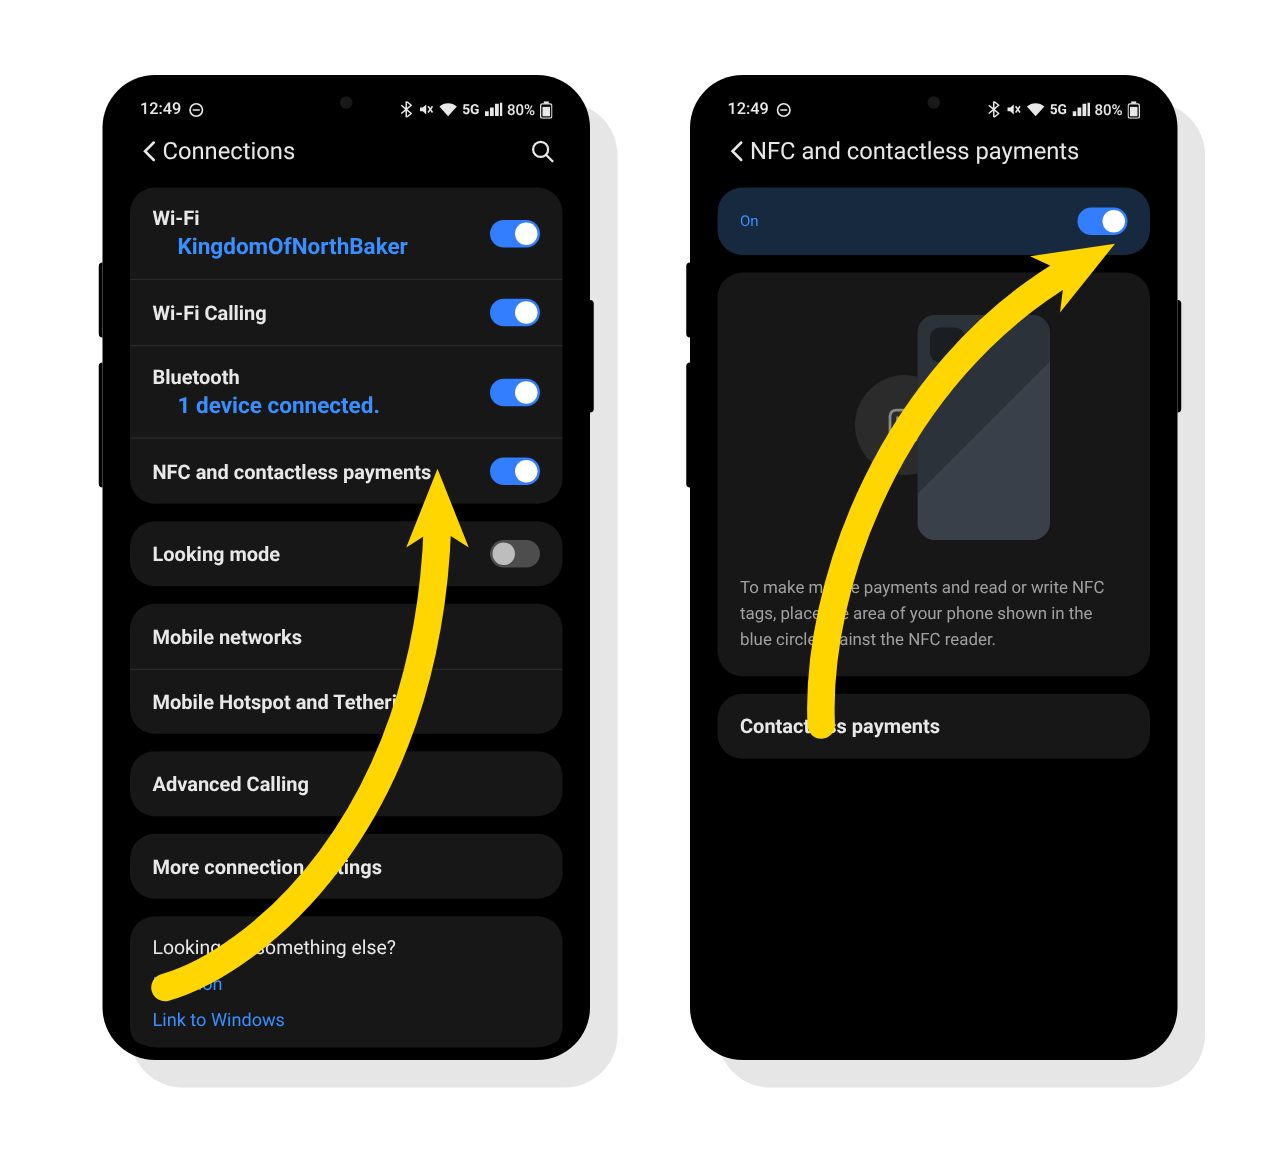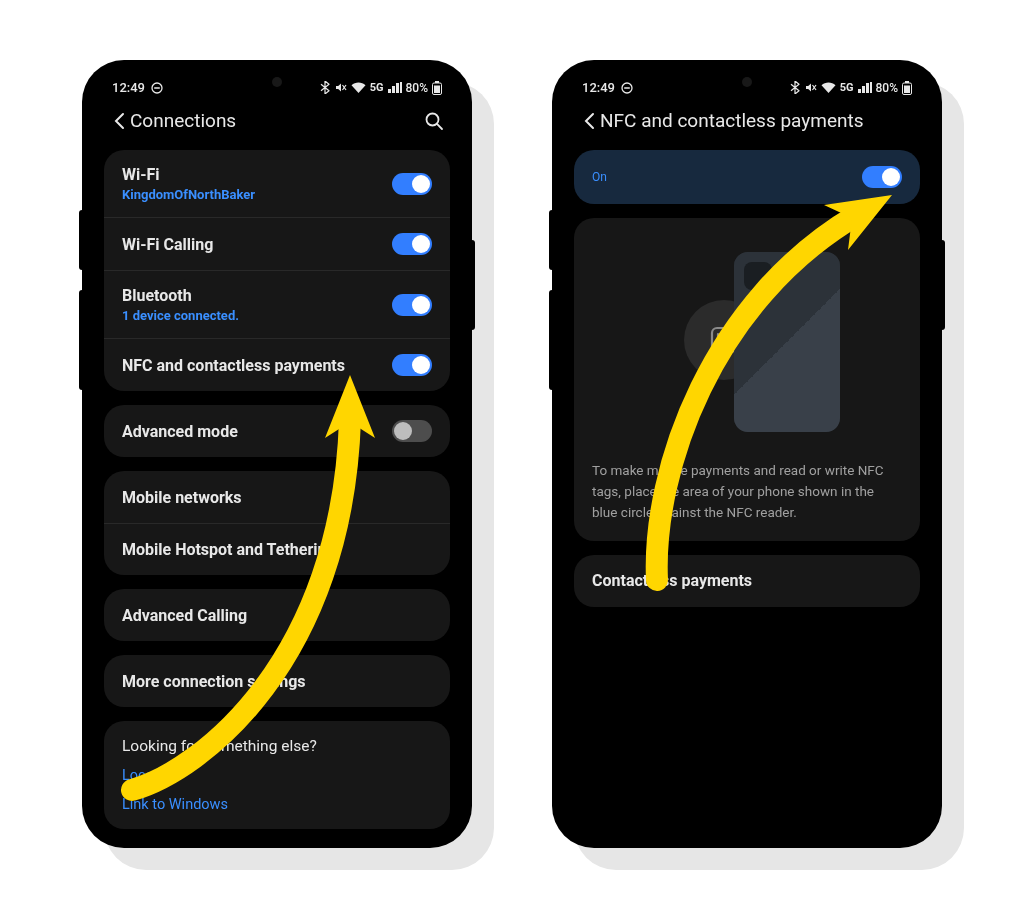--- a/index.html
+++ b/index.html
@@ -70,21 +70,21 @@
     background:var(--card-bg); border-radius:20px; overflow:hidden;
     margin-bottom:14px;
   }
   .row {
     display:flex; align-items:center; justify-content:space-between;
     padding:15px 18px; min-height:52px;
   }
   .row + .row { border-top:1px solid var(--divider); }
   .row .txt { display:flex; flex-direction:column; gap:3px;font-weight:bold; }
   .row .label { font-size:16px; color:var(--text-primary); }
-  .row .sub  { font-size:13px; color:var(--link-blue); }
+  .row .sub  { font-size:18px; color:var(--link-blue);margin-left:20px; }
 
   .toggle {
     width:40px; height:22px; border-radius:11px; position:relative;
     flex:none;
   }
   .toggle.on  { background:var(--toggle-on); }
   .toggle.off { background:var(--toggle-off); }
   .toggle::after {
     content:""; position:absolute; top:2px; width:18px; height:18px;
     background:#fff; border-radius:50%;
@@ -212,21 +212,21 @@
           <div class="txt">
               <span class="label">NFC and contactless payments</span>
             </div>
           <div class="toggle on"></div>
         </div>
       </div>
 
       <div class="card">
         <div class="row">
           <div class="txt">
-              <span class="label">Advanced mode</span>
+              <span class="label">Looking mode</span>
             </div>
           <div class="toggle off"></div>
         </div>
       </div>
 
       <div class="card">
         <div class="row">
           <div class="txt">
               <span class="label">Mobile networks</span>
             </div>

